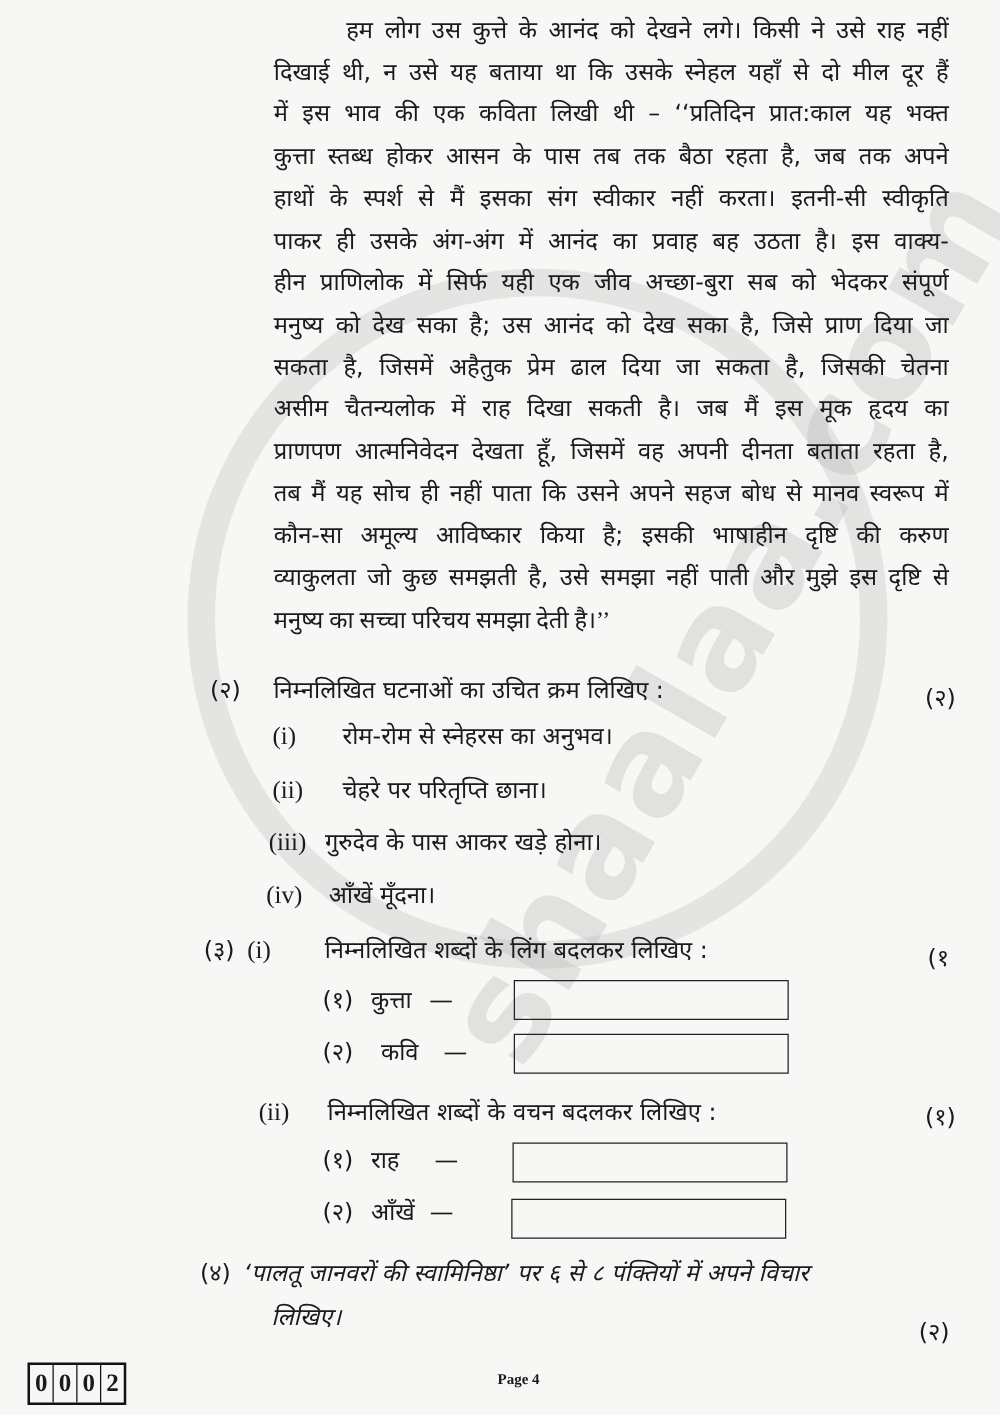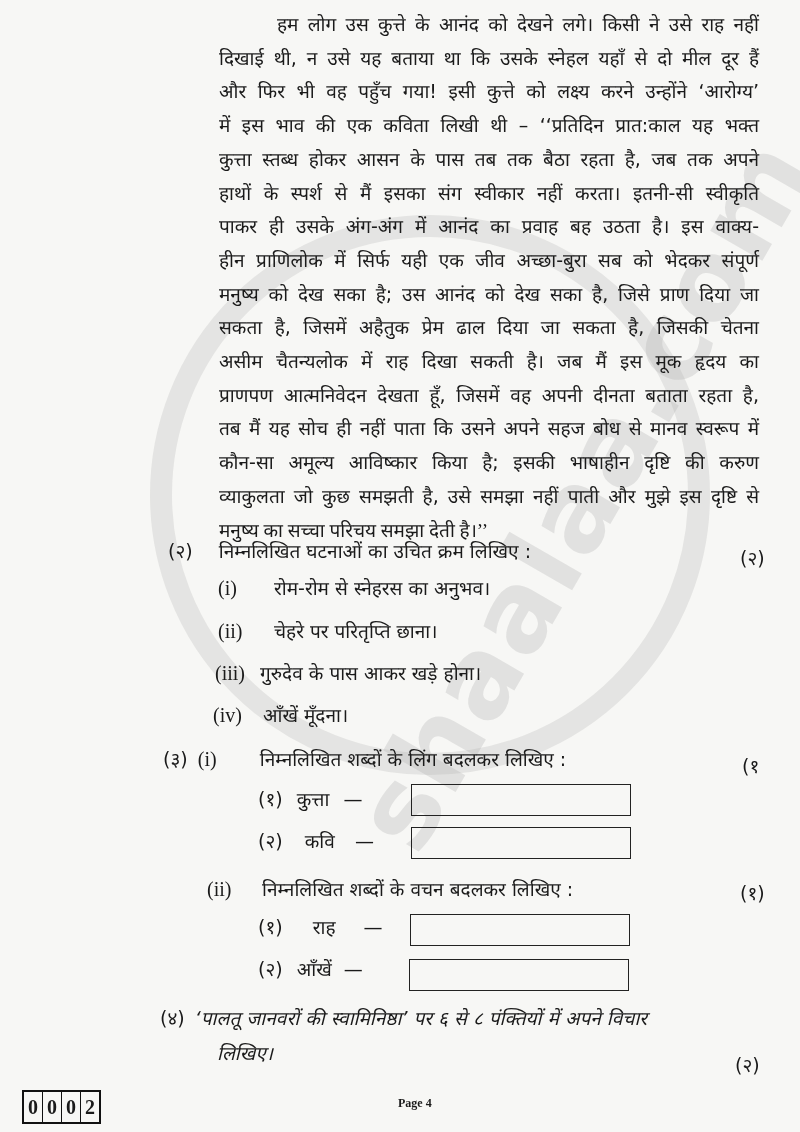--- a/index.html
+++ b/index.html
@@ -54,21 +54,20 @@
 <body>
 
 <div class="page">
 
   <div class="watermark-circle"></div>
   <div class="watermark-text">shaalaa.com</div>
 
   <div class="passage">
     <span class="line first">हम लोग उस कुत्ते के आनंद को देखने लगे। किसी ने उसे राह नहीं</span>
     <span class="line">दिखाई थी, न उसे यह बताया था कि उसके स्नेहल यहाँ से दो मील दूर हैं</span>
-    <span class="line">और फिर भी वह पहुँच गया!  इसी कुत्ते को लक्ष्य करने उन्होंने ‘आरोग्य’</span>
     <span class="line">में इस भाव की एक कविता लिखी थी – ‘‘प्रतिदिन प्रात:काल यह भक्त</span>
     <span class="line">कुत्ता स्तब्ध होकर आसन के पास तब तक बैठा रहता है, जब तक अपने</span>
     <span class="line">हाथों के स्पर्श से मैं इसका संग स्वीकार नहीं करता। इतनी-सी स्वीकृति</span>
     <span class="line">पाकर ही उसके अंग-अंग में आनंद का प्रवाह बह उठता है। इस वाक्य-</span>
     <span class="line">हीन प्राणिलोक में सिर्फ यही एक जीव अच्छा-बुरा सब को भेदकर संपूर्ण</span>
     <span class="line">मनुष्य को देख सका है; उस आनंद को देख सका है, जिसे प्राण दिया जा</span>
     <span class="line">सकता है, जिसमें अहैतुक प्रेम ढाल दिया जा सकता है, जिसकी चेतना</span>
     <span class="line">असीम चैतन्यलोक में राह दिखा सकती है। जब मैं इस मूक हृदय का</span>
     <span class="line">प्राणपण आत्मनिवेदन देखता हूँ, जिसमें वह अपनी दीनता बताता रहता है,</span>
     <span class="line">तब मैं यह सोच ही नहीं पाता कि उसने अपने सहज बोध से मानव स्वरूप में</span>
@@ -116,21 +115,21 @@
   </div>
   <div class="answer-box" style="left:411px; top:827px;"></div>
 
   <div class="q" style="left:207px; top:876px;">
     <span class="num" style="display:inline-block; width:55px;">(ii)</span><span>निम्नलिखित शब्दों के वचन बदलकर लिखिए :</span>
   </div>
   <div class="marks" style="left:740px; top:880px;">(१)</div>
 
   <div class="q" style="left:258px; top:914px;">
     <span>(१)</span>
-    <span style="margin-left:24px;text-align:right;">राह</span>
+    <span style="margin-left:8px;text-align:right;">राह</span>
     <span style="margin-left:22px;">—</span>
   </div>
   <div class="answer-box" style="left:410px; top:914px;"></div>
 
   <div class="q" style="left:258px; top:956px;">
     <span>(२)</span>
     <span style="margin-left:8px;">आँखें</span>
     <span style="margin-left:6px;">—</span>
   </div>
   <div class="answer-box" style="left:409px; top:959px;"></div>

